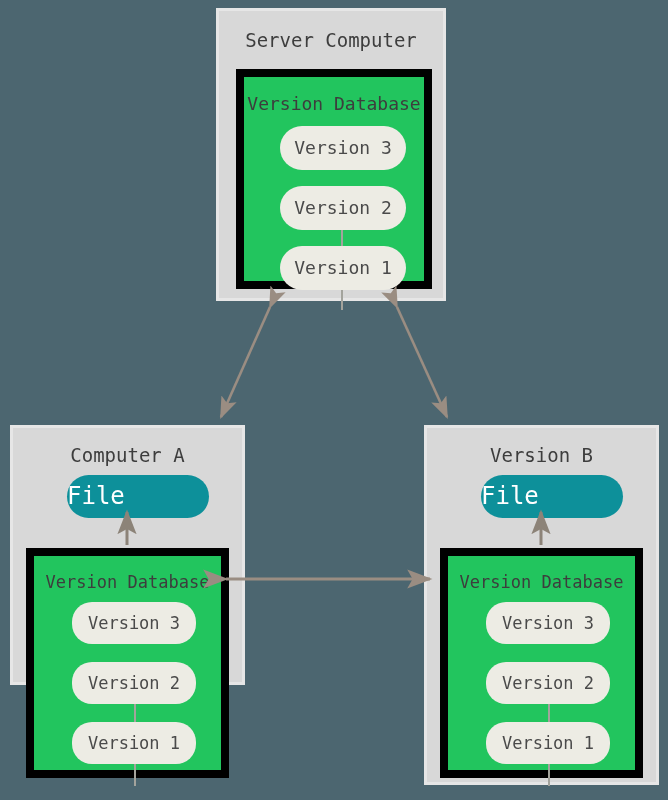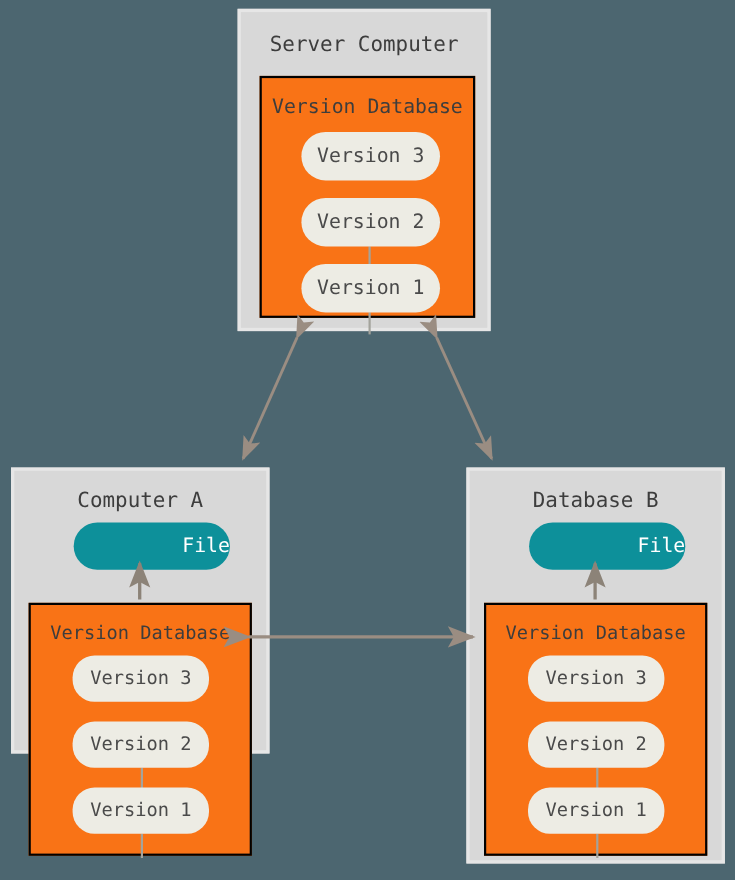--- a/index.html
+++ b/index.html
@@ -46,34 +46,34 @@
     font-size: 19px;
     letter-spacing: 0px;
     line-height: 1;
     white-space: nowrap;
   }
 
   
   .file-pill {
     background: #0d909a;
     color: #ffffff;
-    font-size: 18px;
+    font-size: 24px;
     border-radius: 22px;
-    text-align: right;
+    text-align: left;
     line-height: 43px;
     height: 43px;
     position: absolute;
     white-space: nowrap;
   }
 
   
   .vdb {
     position: absolute;
-    background: #f97316;
-    border: 2px solid #000000;
+    background: #22c55e;
+    border: 8px solid #000000;
     box-sizing: border-box;
   }
   .vdb-title {
     text-align: center;
     color: #3d3d3d;
     font-size: 17px;
     line-height: 1;
     white-space: nowrap;
   }
   .version-pill {
@@ -149,21 +149,21 @@
       <div class="pill-link" style="left:100px; top:148px; height:22px;"></div>
       <div class="pill-link" style="left:100px; top:208px; height:22px;"></div>
 
       <div class="version-pill" style="left:38px; top:46px; width:124px;">Version 3</div>
       <div class="version-pill" style="left:38px; top:106px; width:124px;">Version 2</div>
       <div class="version-pill" style="left:38px; top:166px; width:124px;">Version 1</div>
     </div>
   </div>
 
   <div class="machine" style="left:424px; top:425px; width:235px; height:360px;">
-    <div class="machine-title" style="margin-top:18px;">Database B</div>
+    <div class="machine-title" style="margin-top:18px;">Version B</div>
 
     <div class="file-pill" style="left:54px; top:47px; width:142px;">File</div>
 
     <div class="vdb" style="left:13px; top:120px; width:203px; height:230px;">
       <div class="vdb-title" style="margin-top:18px;">Version Database</div>
 
       <div class="pill-link" style="left:100px; top:148px; height:22px;"></div>
       <div class="pill-link" style="left:100px; top:208px; height:22px;"></div>
 
       <div class="version-pill" style="left:38px; top:46px; width:124px;">Version 3</div>

